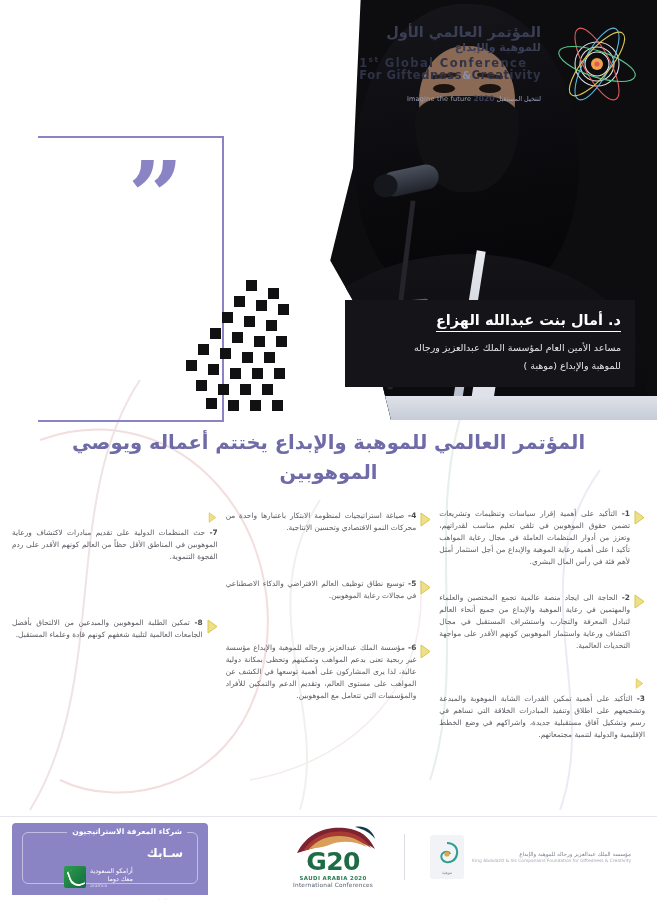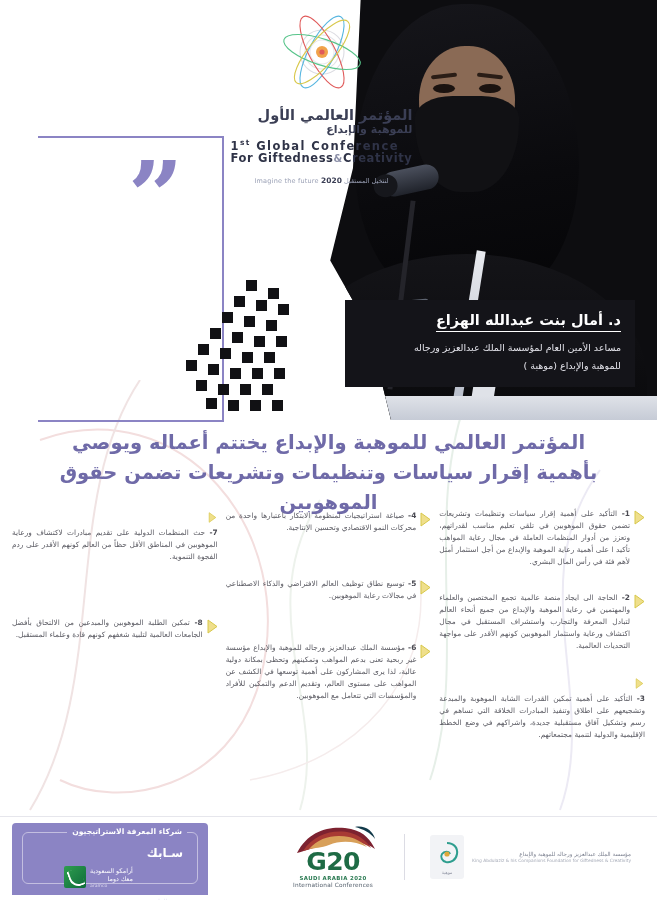--- a/index.html
+++ b/index.html
@@ -23,27 +23,27 @@
   
   .bg-swoosh {
     position: absolute;
     pointer-events: none;
     z-index: 0;
   }
 
   
   .header {
     position: absolute;
-    top: 6px;
+    top: 14px;
     right: 14px;
     left: 0;
     height: 100px;
     z-index: 6;
     display: flex;
-    flex-direction: column;
+    flex-direction: row;
     align-items: center;
     justify-content: flex-start;
     gap: 10px;
   }
   .logo-mark {
     width: 92px;
     height: 92px;
     flex: 0 0 92px;
     position: relative;
   }
@@ -82,21 +82,21 @@
     letter-spacing: .6px;
     direction: ltr;
     text-align: left;
   }
   .logo-en2 .amp { color: #8b8fa8; font-size: 10px; }
   .logo-tag {
     margin-top: 13px;
     font-size: 6.5px;
     color: #9aa0b5;
     direction: ltr;
-    text-align: center;
+    text-align: right;
     letter-spacing: .2px;
     white-space: nowrap;
   }
   .logo-tag .yr { color: #3b3f55; font-weight: 700; font-size: 7.5px; }
   .logo-tag .ar { color: #9aa0b5; }
 
   
   .photo-wrap {
     position: absolute;
     top: 0;
@@ -607,21 +607,20 @@
   </svg>
 
   <div class="name-card">
     <div class="name-title">د. أمال بنت عبدالله الهزاع</div>
     <div class="name-role">مساعد الأمين العام لمؤسسة الملك عبدالعزيز ورجاله</div>
     <div class="name-role">للموهبة والإبداع (موهبة )</div>
   </div>
 
   <div class="headline">
     <div>المؤتمر العالمي للموهبة والإبداع يختتم أعماله ويوصي</div>
-    <div>بأهمية إقرار سياسات وتنظيمات وتشريعات تضمن حقوق</div>
     <div>الموهوبين</div>
   </div>
 
   <div class="cols">
 
     <div class="col c-right">
       <div class="rec">
         <svg class="rec-arrow" viewBox="0 0 11 15">
           <path d="M1,1 L10,7.5 L1,14 Z" fill="#efdf8c" stroke="#d8c84a" stroke-width="1"></path>
         </svg>

